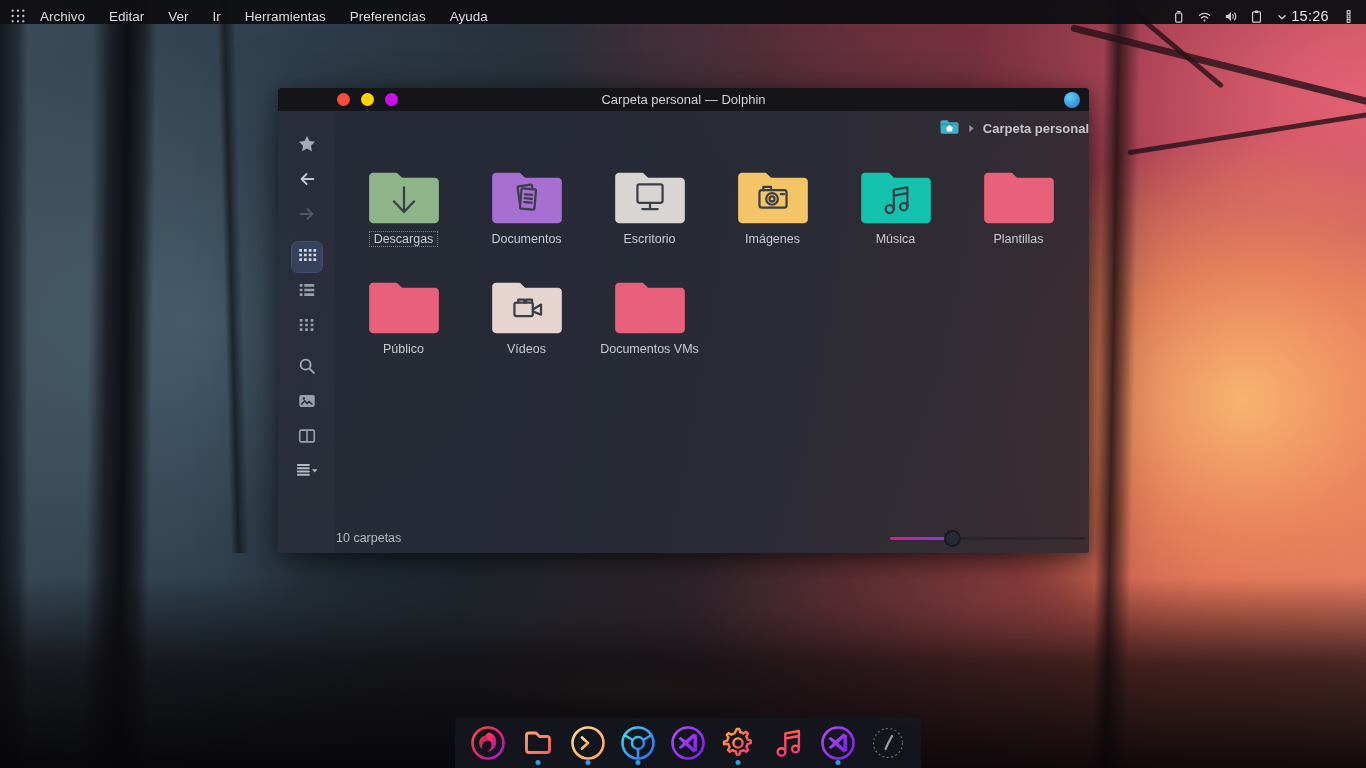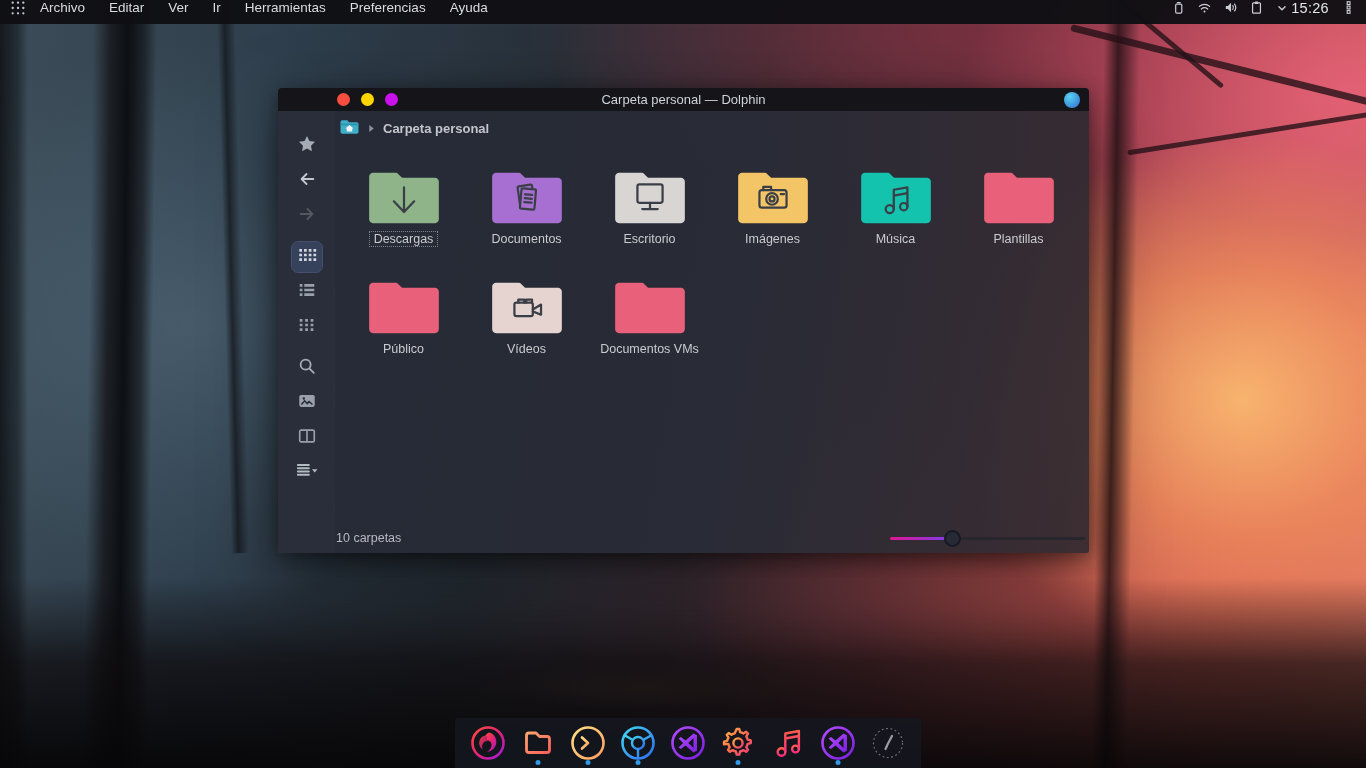--- a/index.html
+++ b/index.html
@@ -22,21 +22,21 @@
   .branch { position:absolute; background:rgba(38,18,24,.8); border-radius:4px; pointer-events:none; }
   .branch.b1 { right:-30px; top:64px; width:330px; height:7px; transform:rotate(14deg); }
   .branch.b2 { right:-20px; top:130px; width:260px; height:5px; transform:rotate(-9deg); }
   .branch.b3 { right:120px; top:20px; width:200px; height:5px; transform:rotate(40deg); }
   .ground { position:absolute; left:0; bottom:0; width:100%; height:190px; pointer-events:none;
     background:linear-gradient(to bottom, rgba(10,8,10,0) 0%, rgba(12,9,11,.72) 45%, rgba(6,5,7,.95) 100%); }
   .log { position:absolute; left:480px; bottom:58px; width:330px; height:46px; border-radius:50%; background:radial-gradient(closest-side, rgba(28,22,22,.95), rgba(28,22,22,0)); pointer-events:none; }
 
   
   .menubar { position:absolute; left:0; top:0; width:100%; height:24px; background:rgba(15,16,20,.97);
-    display:flex; align-items:flex-start; padding:0 10px; z-index:10; color:#d9dbde; font-size:13.5px; }
+    display:flex; align-items:flex-end; padding:0 10px; z-index:10; color:#d9dbde; font-size:13.5px; }
   .launcher { display:flex; align-items:center; margin-right:14px; cursor:default; }
   .menus { display:flex; gap:24px; }
   .menu-item { cursor:default; }
   .tray { margin-left:auto; display:flex; align-items:center; gap:11px; }
   .tray-icon { display:flex; align-items:center; }
   .time { margin-left:2px; font-size:14.5px; color:#e3e5e8; letter-spacing:.3px; }
   .overflow { margin-left:12px; display:flex; align-items:center; }
 
   
   .window { position:absolute; left:278px; top:88px; width:811px; height:465px; z-index:5;
@@ -48,21 +48,21 @@
   .win-title { position:absolute; left:0; right:0; text-align:center; color:#cfd2d7; font-size:13px; pointer-events:none; }
   .title-badge { position:absolute; right:9px; top:3.5px; width:16px; height:16px; border-radius:50%;
     background:radial-gradient(circle at 35% 30%, #58d2f2, #3a87d8 75%); }
   .winbody { flex:1; display:flex; background:linear-gradient(100deg, rgba(37,42,54,.97) 0%, rgba(40,43,54,.96) 55%, rgba(51,42,48,.94) 100%); }
   .sidebar { width:57px; flex:0 0 57px; display:flex; flex-direction:column; align-items:center; padding-top:20px; background:rgba(255,255,255,.015); }
   .side-btn { width:30px; height:30px; margin-bottom:5px; display:flex; align-items:center; justify-content:center; border-radius:6px; }
   .side-btn.gap-before { margin-top:6px; }
   .side-btn.active { background:rgba(86,108,168,.30); outline:1px solid rgba(120,142,205,.35); }
   .side-btn.disabled { opacity:.9; }
   .main { flex:1; display:flex; flex-direction:column; min-width:0; }
-  .breadcrumb { height:34px; display:flex; align-items:center; gap:8px; padding-left:4px; }
+  .breadcrumb { height:34px; display:flex; align-items:center; gap:8px; padding-left:4px;justify-content:flex-end; }
   .crumb-text { color:#c3c6cc; font-size:13px; font-weight:bold; }
   .foldergrid { flex:1; display:grid; grid-template-columns:repeat(6,123px); grid-auto-rows:84px; row-gap:26px; padding:22px 0 0 7px; align-content:start; }
   .folder-item { width:123px; display:flex; flex-direction:column; align-items:center; }
   .folder-label { margin-top:0; font-size:12.5px; color:#c9cbcf; white-space:nowrap; padding:0 4px; border:1px dotted transparent; }
   .folder-item.selected .folder-label { border-color:#7e848f; }
   .statusbar { height:30px; flex:0 0 30px; display:flex; align-items:center; padding:0 4px 0 1px; }
   .status-text { font-size:12.5px; color:#b7bac0; }
   .zoom-slider { margin-left:auto; position:relative; width:195px; height:18px; }
   .zoom-track { position:absolute; left:0; right:0; top:8px; height:3px; border-radius:2px; background:#26262c; }
   .zoom-fill { position:absolute; left:0; top:0; height:3px; border-radius:2px; }

